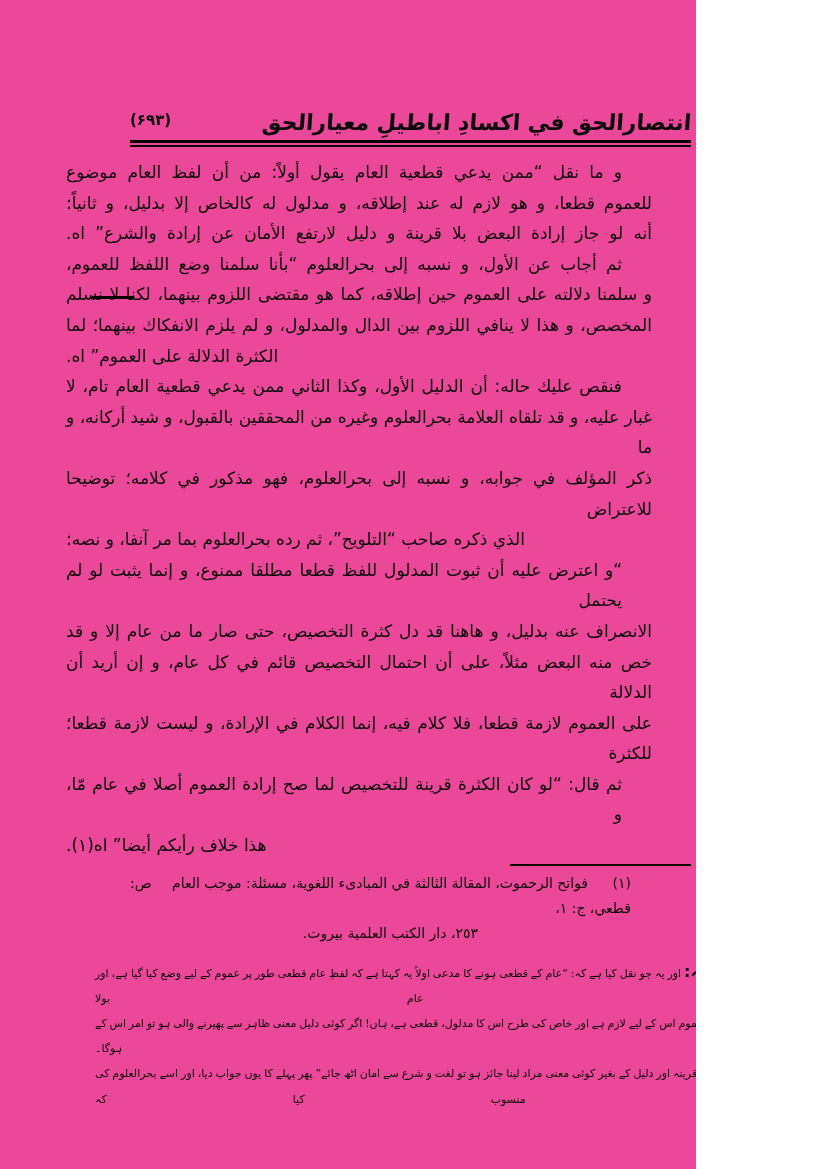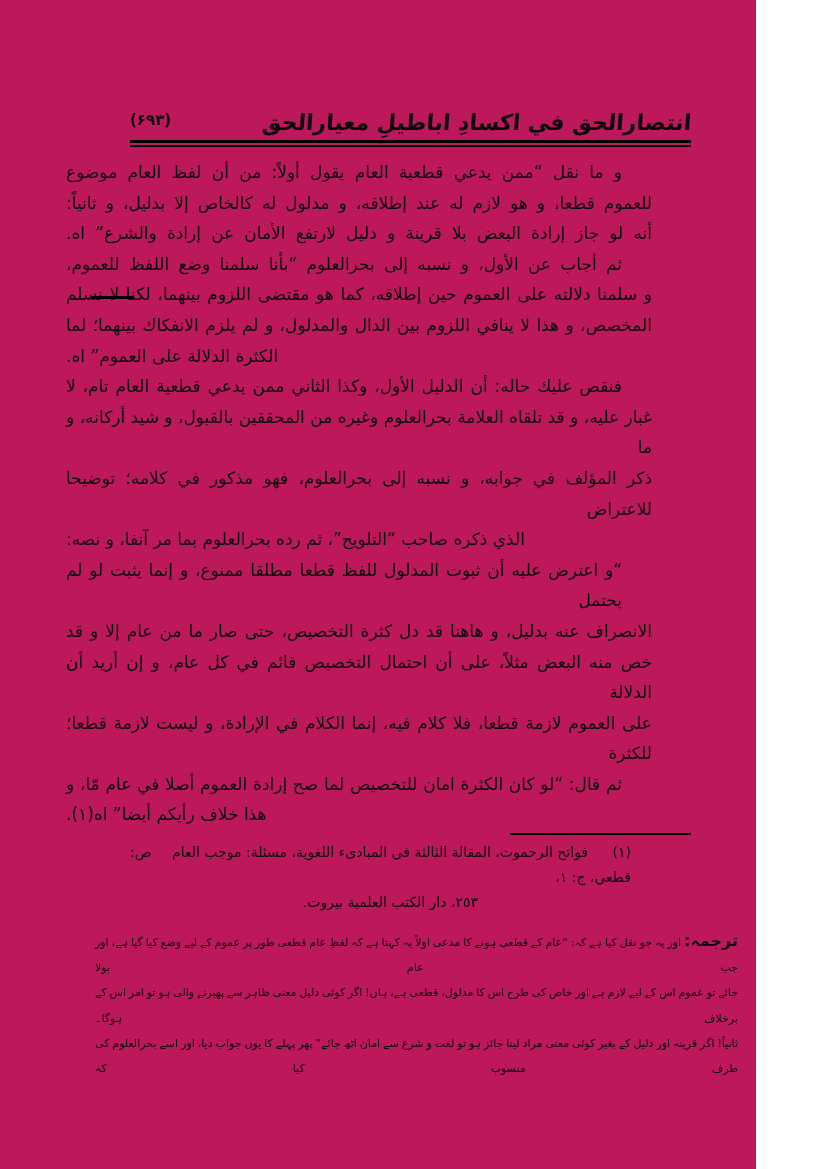--- a/index.html
+++ b/index.html
@@ -1,19 +1,19 @@
 <!DOCTYPE html>
 <html lang="ar"><head>
 <meta charset="utf-8">
 <style>
   html, body { margin:0; padding:0; background:#ffffff; }
   .page {
     position:relative;
-    width:756px; height:1169px;
-    background:#be185d;
+    width:696px; height:1169px;
+    background:#ec4899;
     font-family:"DejaVu Sans", sans-serif;
     color:#0b0b0b;
     overflow:hidden;
   }
   
   .header {
     margin-left:130px; width:561px; padding-top:110px;
     display:flex; justify-content:space-between; align-items:flex-end;
   }
   .pageno {
@@ -85,21 +85,21 @@
     <div class="bl">المخصص، و هذا لا ينافي اللزوم بين الدال والمدلول، و لم يلزم الانفكاك بينهما؛ لما</div>
     <div class="bl last">الكثرة الدلالة على العموم” اه.</div>
     <div class="bl first">فنقص عليك حاله: أن الدليل الأول، وكذا الثاني ممن يدعي قطعية العام تام، لا</div>
     <div class="bl">غبار عليه، و قد تلقاه العلامة بحرالعلوم وغيره من المحققين بالقبول، و شيد أركانه، و ما</div>
     <div class="bl">ذكر المؤلف في جوابه، و نسبه إلى بحرالعلوم، فهو مذكور في كلامه؛ توضيحا للاعتراض</div>
     <div class="bl last">الذي ذكره صاحب “التلويح”، ثم رده بحرالعلوم بما مر آنفا، و نصه:</div>
     <div class="bl first">“و اعترض عليه أن ثبوت المدلول للفظ قطعا مطلقا ممنوع، و إنما يثبت لو لم يحتمل</div>
     <div class="bl">الانصراف عنه بدليل، و هاهنا قد دل كثرة التخصيص، حتى صار ما من عام إلا و قد</div>
     <div class="bl">خص منه البعض مثلاً، على أن احتمال التخصيص قائم في كل عام، و إن أريد أن الدلالة</div>
     <div class="bl">على العموم لازمة قطعا، فلا كلام فيه، إنما الكلام في الإرادة، و ليست لازمة قطعا؛ للكثرة</div>
-    <div class="bl first">ثم قال: “لو كان الكثرة امان للتخصيص لما صح إرادة العموم أصلا في عام مّا، و</div>
+    <div class="bl first">ثم قال: “لو كان الكثرة قرينة للتخصيص لما صح إرادة العموم أصلا في عام مّا، و</div>
     <div class="bl last">هذا خلاف رأيكم أيضا” اه(١).</div>
   </div>
 
   <div class="fnsep"></div>
 
   <div class="footnote">
     <div class="fn-line1">
       <span>
         <span class="fn-marker">(١)</span>
         <span>فواتح الرحموت، المقالة الثالثة في المبادىء اللغوية، مسئلة: موجب العام قطعي، ج: ١،</span>

